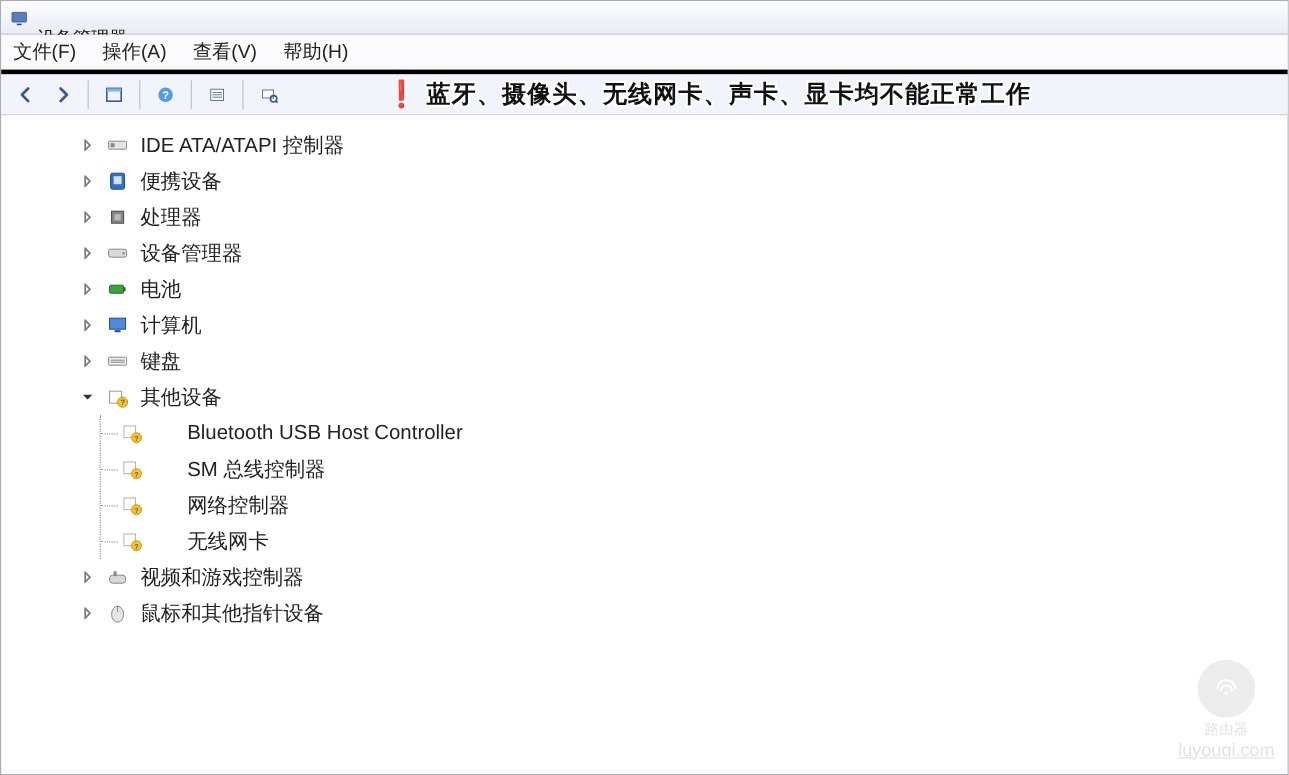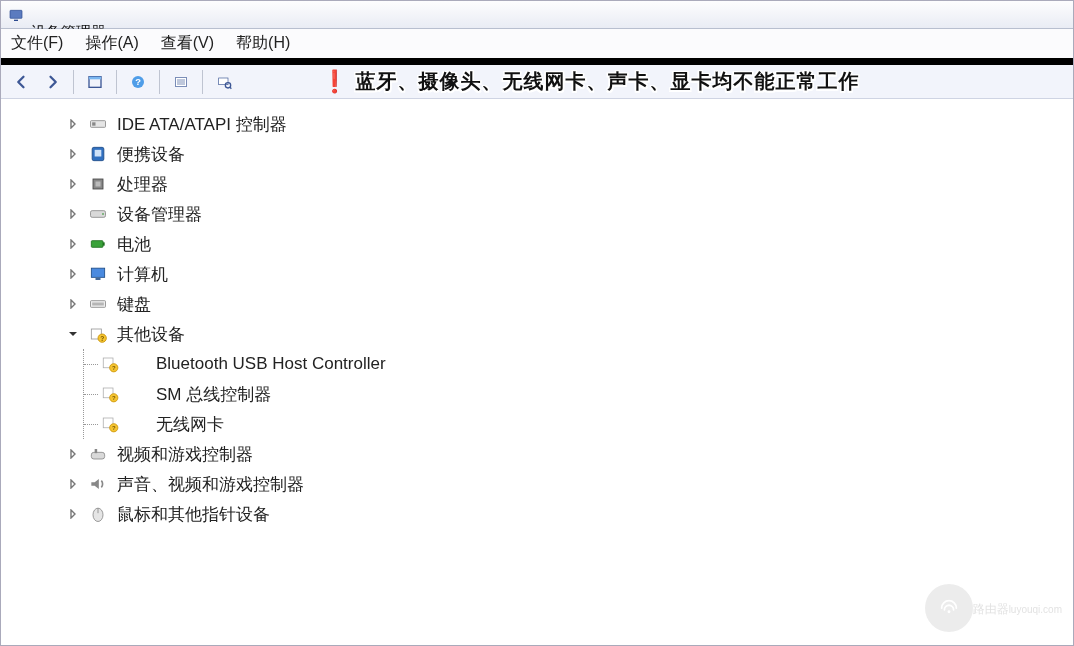--- a/index.html
+++ b/index.html
@@ -31,21 +31,21 @@
     width: 18px; height: 18px; margin-right: 6px;
     display:flex;align-items:center;justify-content:center;
   }
   .title-text { font-size: 15px; color:#111;margin-top:36px; }
   .menubar {
     display: flex;
     gap: 22px;
     padding: 4px 10px;
     font-size: 16px;
     color: #222;
-    border-bottom: 7px solid #000000;
+    border-bottom: 4px solid #000000;
     background:#fbfbfd;
   }
   .menubar span { cursor: default; }
   .toolbar {
     display: flex;
     align-items: center;
     background: #f2f4fb;
     border-bottom: 1px solid #cfd4e3;
     padding: 3px 8px;
     height: 34px;
@@ -119,21 +119,21 @@
     content:"";
     position:absolute;
     left:0; top:50%;
     width:14px; height:1px;
     border-top:1px dotted #999;
   }
   .child .icon { width:20px;height:20px;margin-right:8px;display:flex;align-items:center;justify-content:center; }
   .watermark {
     position:absolute;
     right:12px; bottom:12px;
-    display:flex; flex-direction:row; align-items:center;
+    display:flex; flex-direction:column; align-items:center;
     color:#ddd;
     font-size:12px;
     opacity:.85;
   }
   .watermark .circ {
     width:48px;height:48px;border-radius:50%;
     background:#e9e9e9;
     display:flex;align-items:center;justify-content:center;
     color:#fff; font-weight:bold; font-size:14px;
     margin-bottom:2px;
@@ -347,50 +347,46 @@
           <span>SM 总线控制器</span>
         </div>
         <div class="child">
           <span class="icon">
             <svg viewBox="0 0 24 24" width="18" height="18">
               <rect x="3" y="4" width="13" height="13" fill="#fff" stroke="#aaa"></rect>
               <circle cx="17" cy="17" r="5.5" fill="#f4c430" stroke="#c88f00"></circle>
               <text x="17" y="20.5" text-anchor="middle" font-size="8" fill="#7a5600" font-weight="bold">?</text>
             </svg>
           </span>
+          <span>网络控制器</span>
+        </div>
+        <div class="child">
+          <span class="icon">
+            <svg viewBox="0 0 24 24" width="18" height="18">
+              <rect x="3" y="4" width="13" height="13" fill="#fff" stroke="#aaa"></rect>
+              <circle cx="17" cy="17" r="5.5" fill="#f4c430" stroke="#c88f00"></circle>
+              <text x="17" y="20.5" text-anchor="middle" font-size="8" fill="#7a5600" font-weight="bold">?</text>
+            </svg>
+          </span>
           <span>无线网卡</span>
         </div>
       </div>
       <div class="node">
         <span class="arrow">
           <svg viewBox="0 0 10 10" width="10" height="10">
             <path d="M3 1l4 4-4 4z" fill="none" stroke="#777" stroke-width="1.4"></path>
           </svg>
         </span>
         <span class="icon">
           <svg viewBox="0 0 24 24" width="20" height="20">
             <rect x="4" y="10" width="16" height="8" rx="3" fill="#d9d9d9" stroke="#888"></rect>
             <rect x="8" y="6" width="3" height="5" fill="#888"></rect>
           </svg>
         </span>
         <span>视频和游戏控制器</span>
-      </div>
-      <div class="node">
-        <span class="arrow">
-          <svg viewBox="0 0 10 10" width="10" height="10">
-            <path d="M3 1l4 4-4 4z" fill="none" stroke="#777" stroke-width="1.4"></path>
-          </svg>
-        </span>
-        <span class="icon">
-          <svg viewBox="0 0 24 24" width="20" height="20">
-            <path d="M4 10v4h4l5 4V6l-5 4H4z" fill="#888"></path>
-            <path d="M16 8c2 2 2 6 0 8" fill="none" stroke="#888" stroke-width="2"></path>
-          </svg>
-        </span>
-        <span>声音、视频和游戏控制器</span>
       </div>
       <div class="node">
         <span class="arrow">
           <svg viewBox="0 0 10 10" width="10" height="10">
             <path d="M3 1l4 4-4 4z" fill="none" stroke="#777" stroke-width="1.4"></path>
           </svg>
         </span>
         <span class="icon">
           <svg viewBox="0 0 24 24" width="20" height="20">
             <ellipse cx="12" cy="13" rx="6" ry="8" fill="#e5e5e5" stroke="#888"></ellipse>
@@ -403,16 +399,16 @@
 
   <div class="watermark">
     <div class="circ">
       <svg viewBox="0 0 24 24" width="22" height="22">
           <path d="M4 12a8 8 0 0116 0" fill="none" stroke="#fff" stroke-width="2" stroke-linecap="round"></path>
           <circle cx="12" cy="16" r="1.6" fill="#fff"></circle>
           <path d="M7 14a5 5 0 0110 0" fill="none" stroke="#fff" stroke-width="2" stroke-linecap="round"></path>
         </svg>
     </div>
     <span>路由器</span>
-    <span style="font-size:10px;">luyouqi.com</span>
+    <span style="font-size:15px;text-decoration:underline;">luyouqi.com</span>
   </div>
 
 </div>
 
 </body></html>

